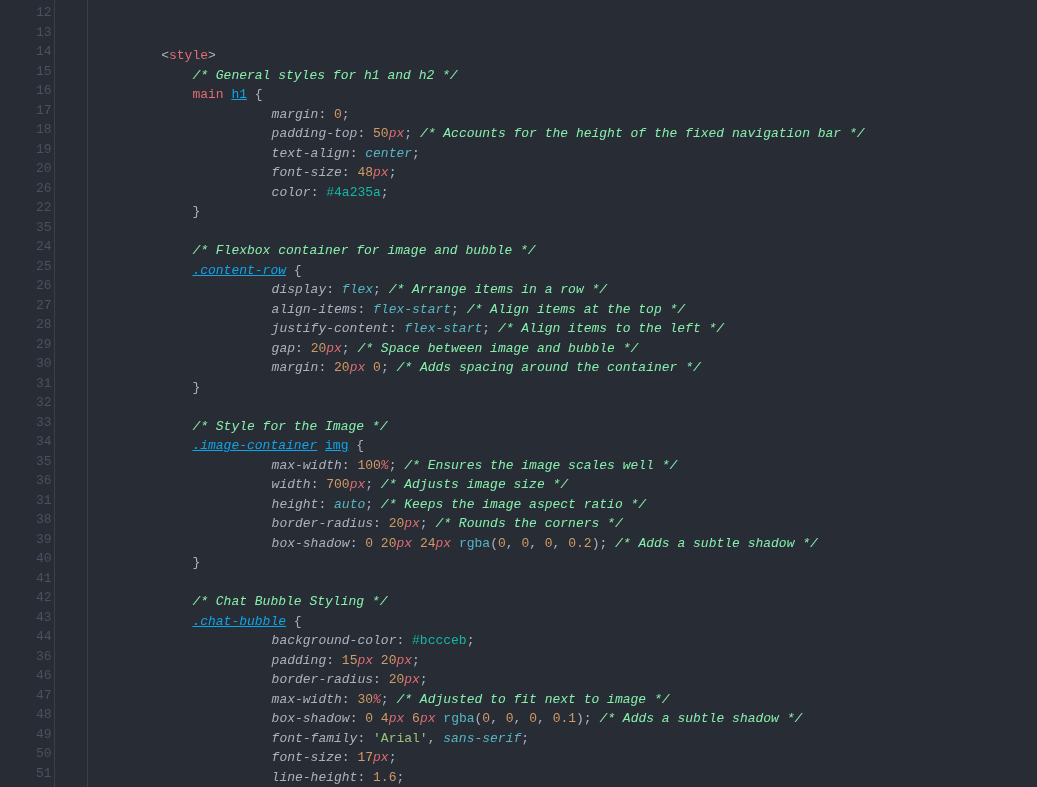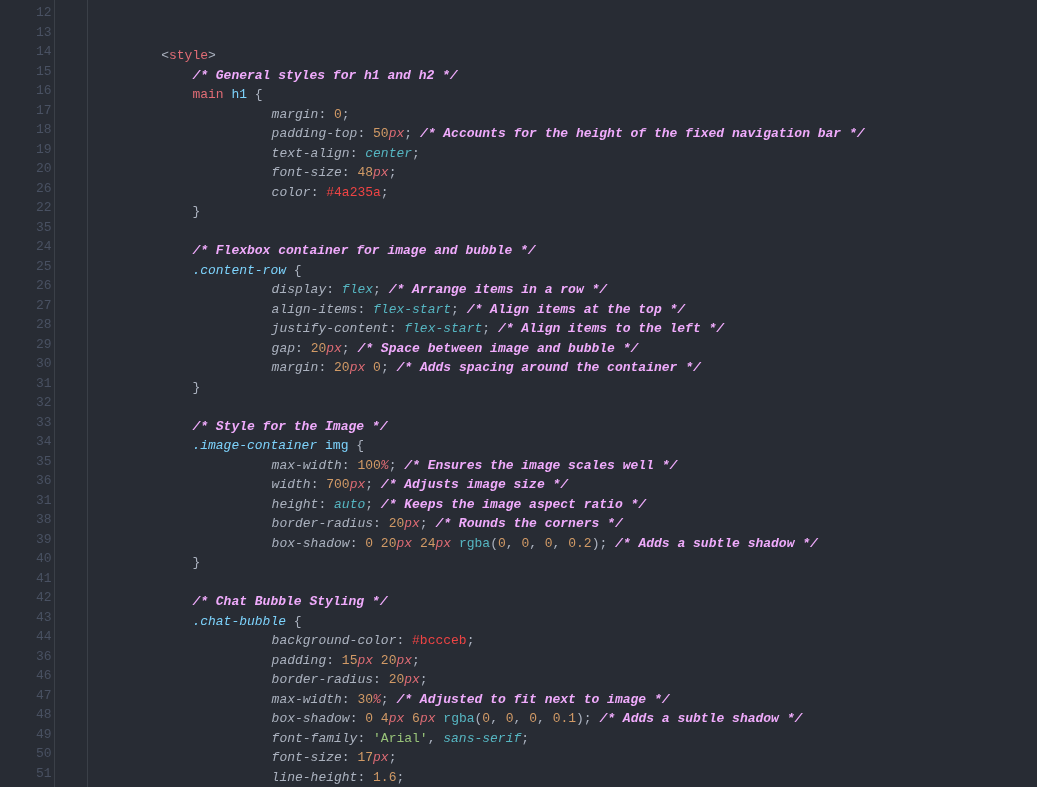--- a/index.html
+++ b/index.html
@@ -43,32 +43,32 @@
     flex: 1;
     padding-top: 3px;
     white-space: pre;
     margin-top: 43px;
   }
   .code-line {
     height: 19.5px;
     display: block;
   }
   .tag       { color: #e06c75; }
-  .selector  { color: #7dd3fc; }
+  .selector  { color: #0ea5e9; text-decoration: underline; }
   .selclass  { font-style: italic; text-align: right; }
   .prop      { color: #abb2bf; font-style: italic; padding-left: 48px; }
   .punct     { color: #abb2bf; }
   .brace     { color: #abb2bf; }
   .value-kw  { color: #56b6c2; font-style: italic; }
   .value-num { color: #d19a66; }
   .value-unit{ color: #e06c75; font-style: italic; }
-  .value-col { color: #ef4444; text-align: center; }
+  .value-col { color: #14b8a6; text-align: center; }
   .value-str { color: #98c379; }
   .value-fn  { color: #56b6c2; }
-  .comment   { color: #f0abfc; font-style: italic; font-weight: bold; }
+  .comment   { color: #86efac; font-style: italic; }
   .angle     { color: #abb2bf; }
   .space     { display: inline-block; }
   .i1 { width: 9ch; }
   .i2 { width: 13ch; }
   .i3 { width: 17ch; }
 </style>
 </head>
 <body>
 
 <div class="gutter" id="gutter">

